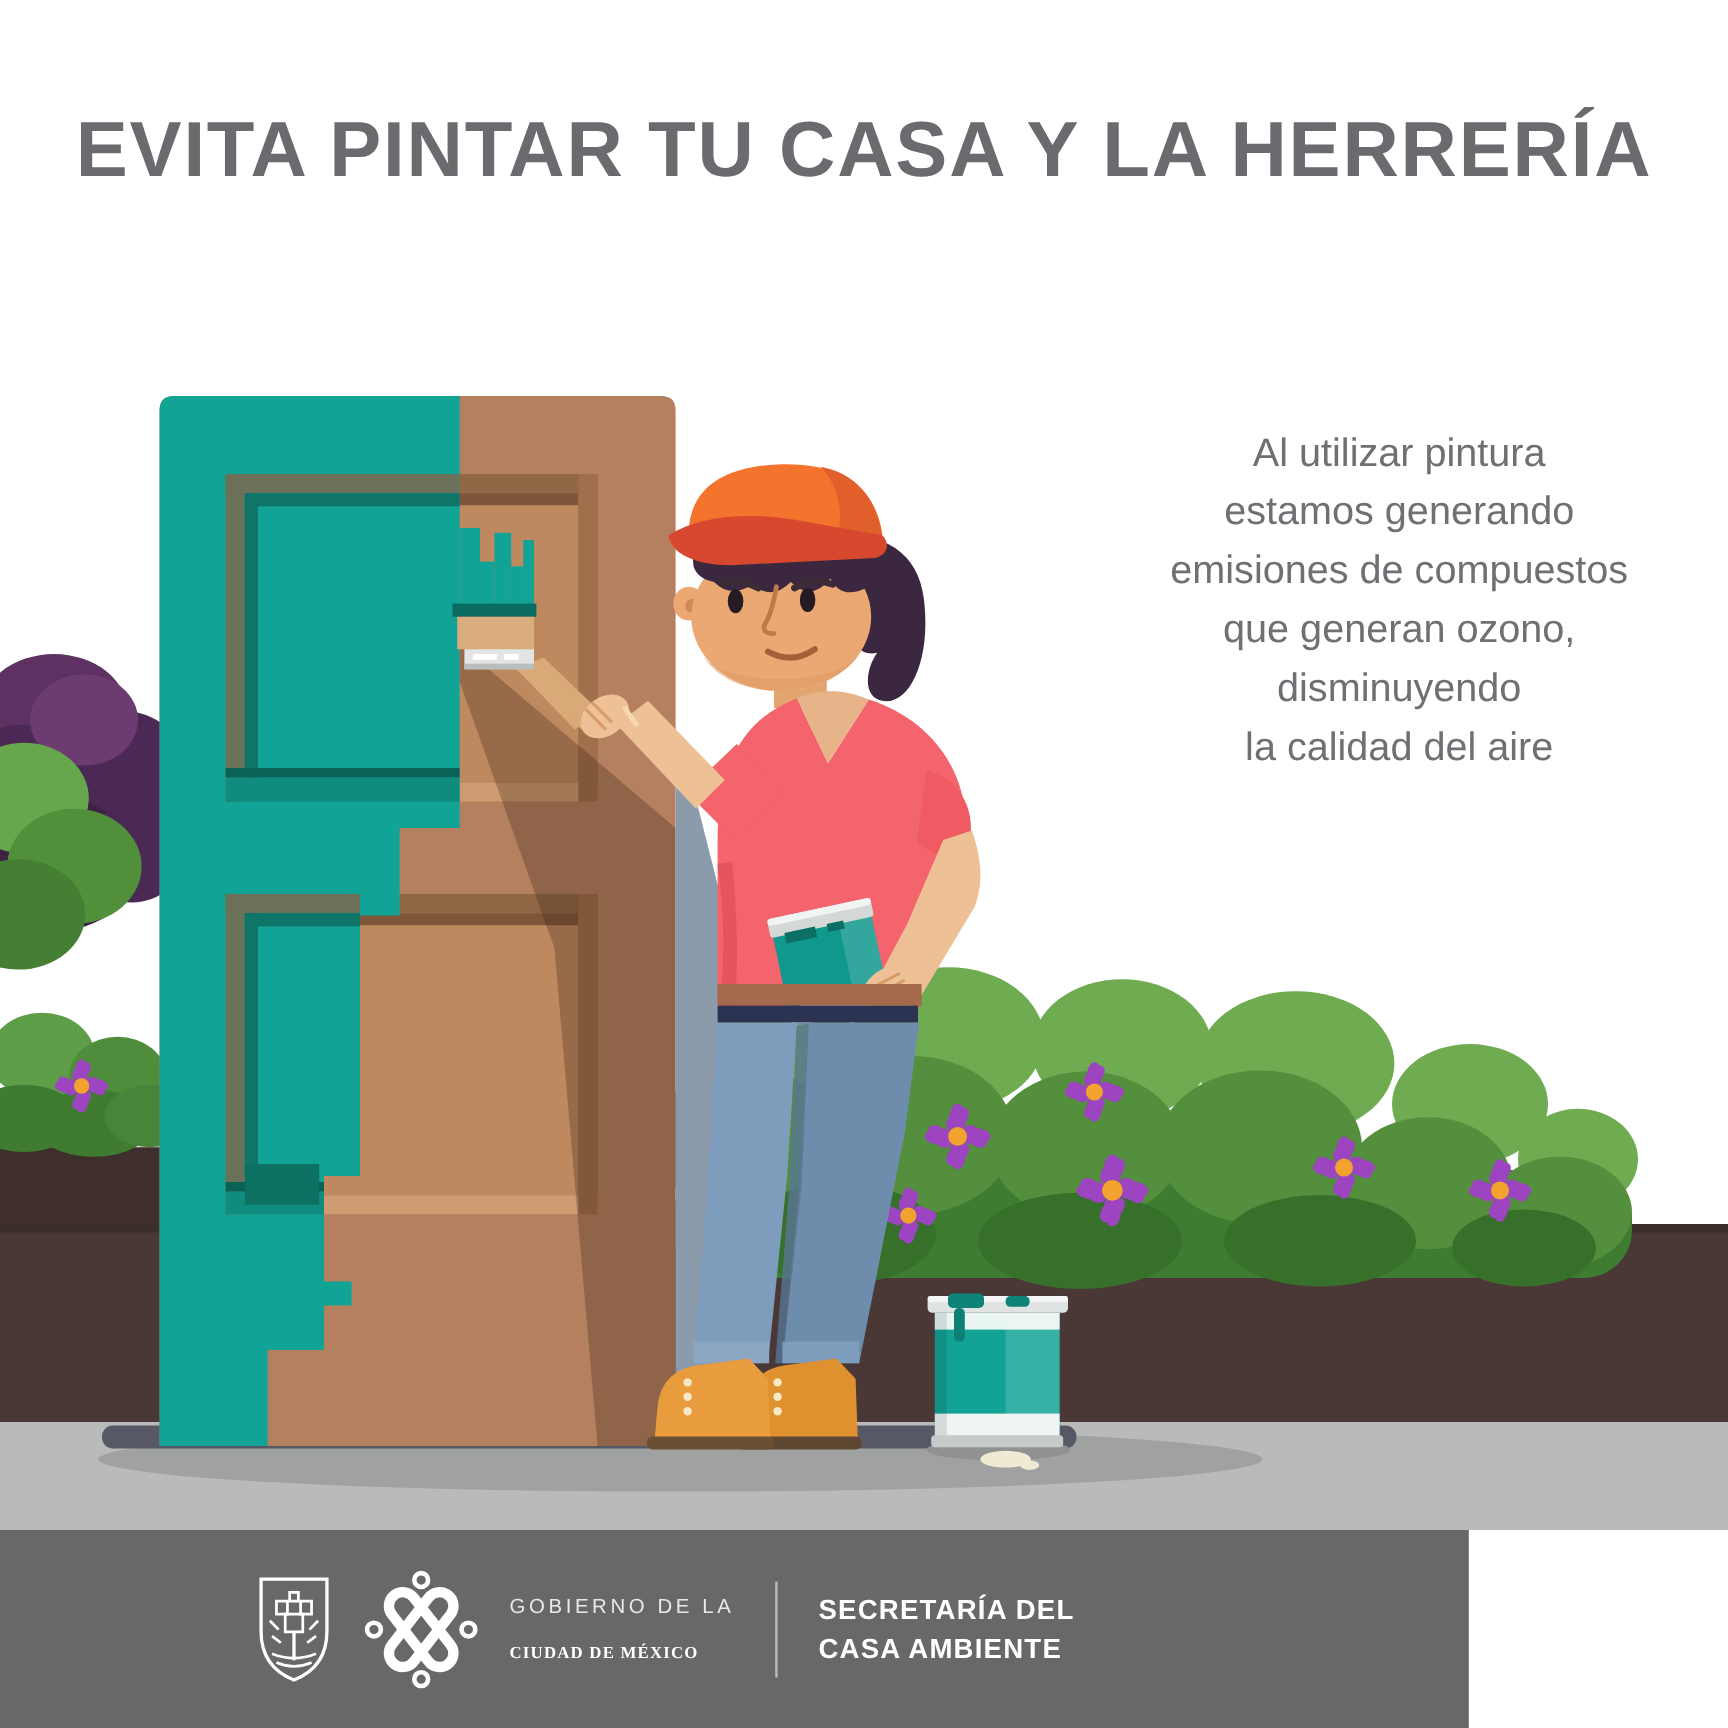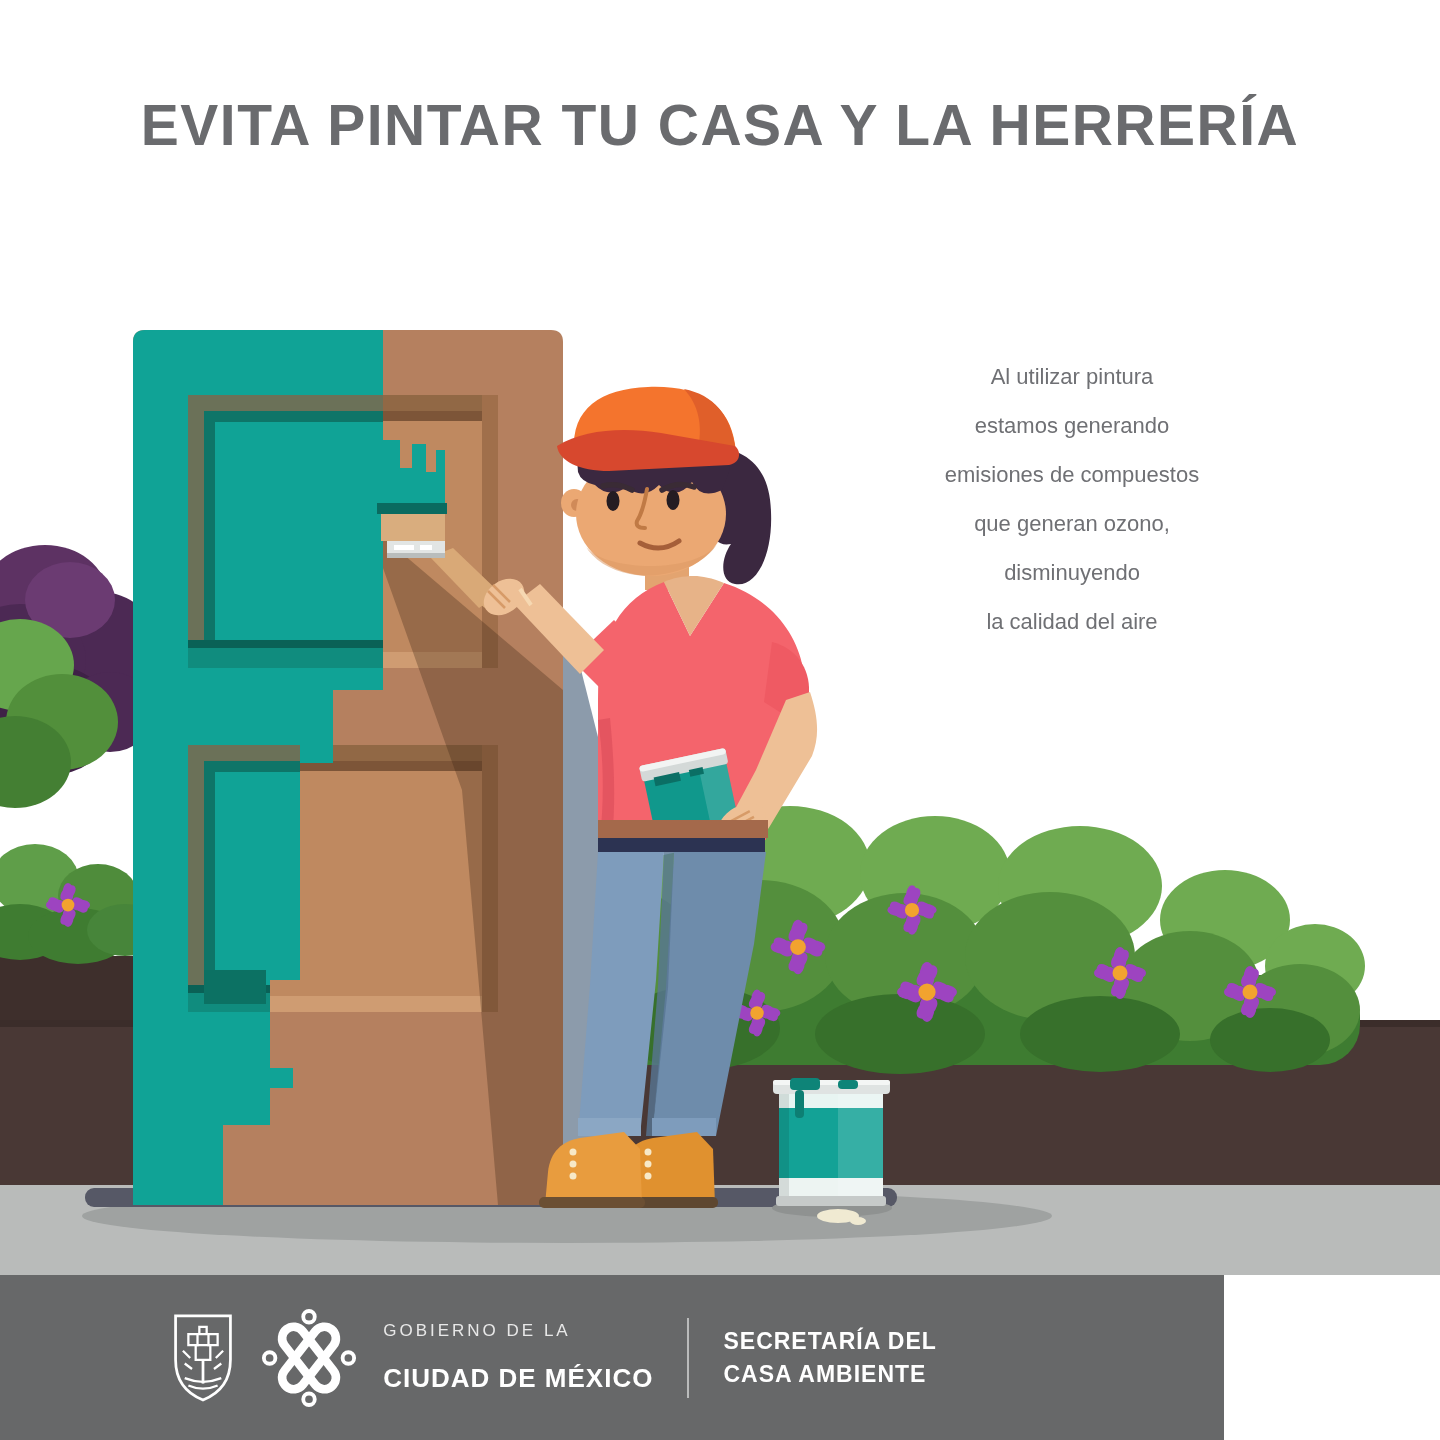--- a/index.html
+++ b/index.html
@@ -1,28 +1,28 @@
 <!DOCTYPE html>
 <html><head>
 <meta charset="utf-8">
 <style>
   html,body{margin:0;padding:0;background:#ffffff;}
   .page{position:relative;width:1440px;height:1440px;overflow:hidden;
         font-family:"Liberation Sans",sans-serif;background:#ffffff;}
   .title{position:absolute;top:88px;left:0;width:1440px;text-align:center;
-         color:#6a6b6e;font-weight:bold;font-size:57px;line-height:74px;letter-spacing:1.5px;}
+         color:#6a6b6e;font-weight:bold;font-size:65px;line-height:74px;letter-spacing:1.5px;}
   .scene{position:absolute;top:0;left:0;}
-  .body-text{position:absolute;left:802px;top:352px;width:540px;text-align:center;
-             color:#6f7074;font-size:22px;line-height:49px;white-space:pre-line;}
+  .body-text{position:absolute;left:896px;top:352px;width:540px;text-align:center;
+             color:#6f7074;font-size:33px;line-height:49px;white-space:pre-line;}
   .footer{position:absolute;left:0;bottom:0;width:1224px;height:165px;background:#676869;
           display:flex;align-items:center;justify-content:center;}
   .logo-row{display:flex;align-items:center;gap:26px;transform:translateX(-58px);}
   .gov-text{color:#ffffff;text-align:left;}
   .gov-l1{font-size:17px;letter-spacing:3px;color:#e8e8e8;}
-  .gov-l2{font-size:26px;font-weight:bold;letter-spacing:1px;margin-top:22px;}
+  .gov-l2{font-size:14px;font-weight:bold;letter-spacing:1px;margin-top:22px;font-family:Liberation Serif, serif;}
   .v-divider{width:2px;height:80px;background:rgba(255,255,255,0.55);margin:0 8px;}
   .sec-text{color:#ffffff;font-size:23px;font-weight:bold;letter-spacing:1px;line-height:1.4;text-align:left;}
 </style>
 </head>
 <body>
 
 <div class="page">
 
   <div class="title">
     <div>EVITA PINTAR TU CASA Y LA HERRERÍA</div>

